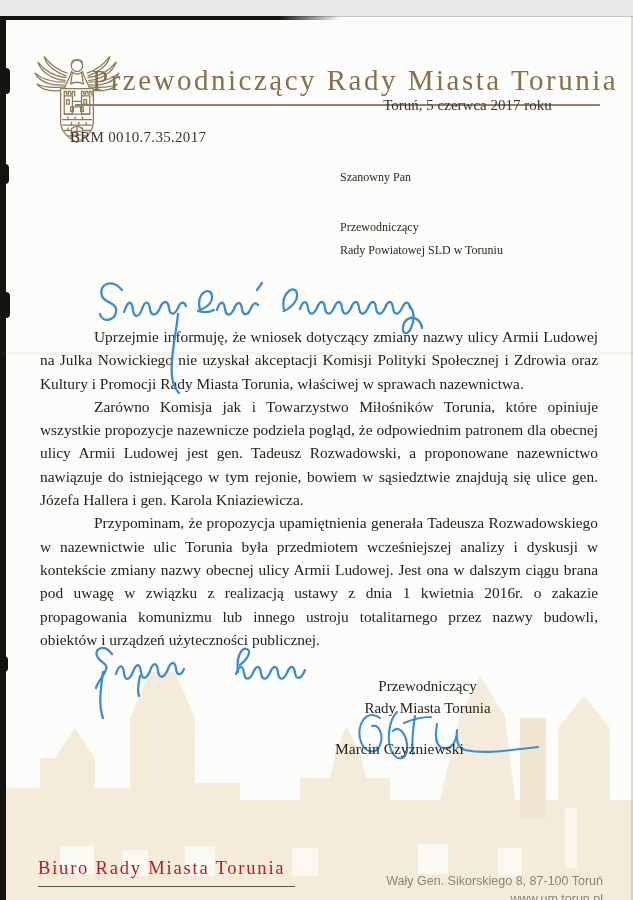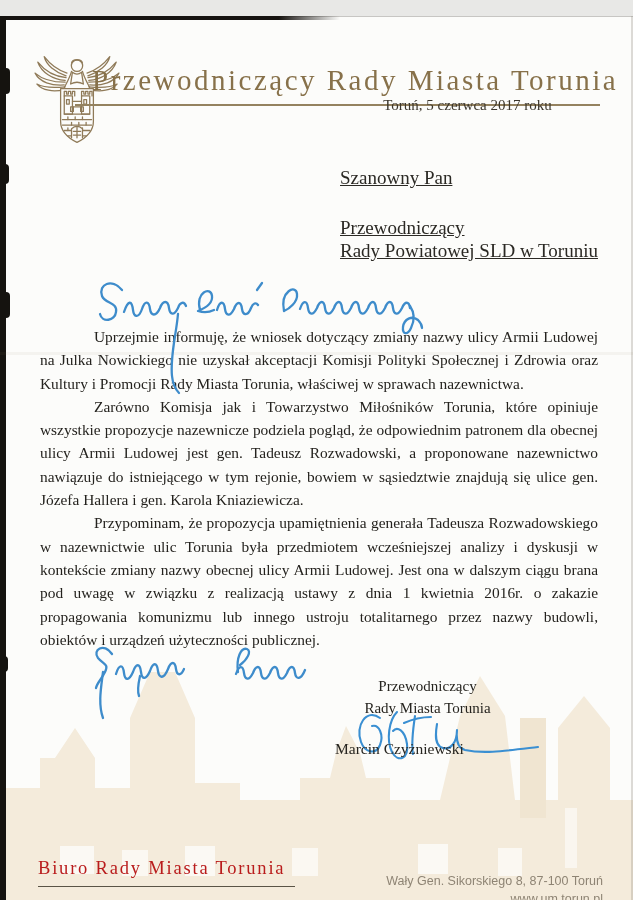--- a/index.html
+++ b/index.html
@@ -25,21 +25,21 @@
   .logo{position:absolute;left:28px;top:38px;width:98px;height:102px;}
   .title{
     position:absolute;left:92px;top:48px;width:520px;
     font-size:29px;letter-spacing:2.5px;color:#87714a;white-space:nowrap;
   }
   .title-rule{position:absolute;left:75px;top:88px;width:525px;height:2px;background:#94825f;}
   .date-line{position:absolute;left:340px;top:81px;width:255px;text-align:center;
     font-size:15px;color:#3b362c;}
   .ref-number{position:absolute;left:70px;top:113px;font-size:15px;color:#3b362c;letter-spacing:.3px;}
   
-  .recipient{position:absolute;left:340px;top:150px;font-size:19px;color:#2b2924;text-decoration:underline;}
+  .recipient{position:absolute;left:340px;top:150px;font-size:12px;color:#2b2924;}
   .recipient p{margin:0;line-height:23px;}
   .recipient .salutation{margin-bottom:27px;}
   
   .body-text{
     position:absolute;left:40px;top:309px;width:558px;
     font-size:15.4px;line-height:23.3px;text-align:justify;color:#24221e;
   }
   .body-text p{margin:0;text-indent:54px;}
   
   .hw{position:absolute;overflow:visible;}
@@ -129,20 +129,21 @@
       <path d="M40,69 v3 M48,69 v3 M56,69 v3 M44,75 v3 M52,75 v3 M60,75 v3 M40,81 v3 M56,81 v3"></path>
 
       <path d="M44,92 v-10 q6,-5 12,0 v10" fill="#fcfcfa"></path>
       <path d="M50,80 v12 M46,85 h3 M51,85 h3 M46,89 h3 M51,89 h3"></path>
     </g>
   </svg>
 
   <div class="title">Przewodniczący Rady Miasta Torunia</div>
   <div class="title-rule"></div>
   <div class="date-line">Toruń, 5 czerwca 2017 roku</div>
+  <div class="ref-number">BRM 0010.7.35.2017</div>
 
   <div class="recipient">
     <p class="salutation">Szanowny Pan</p>
     <p>Przewodniczący</p>
     <p>Rady Powiatowej SLD w Toruniu</p>
   </div>
 
   <div class="body-text">
     <p>Uprzejmie informuję, że wniosek dotyczący zmiany nazwy ulicy Armii Ludowej na Julka Nowickiego nie uzyskał akceptacji Komisji Polityki Społecznej i Zdrowia oraz Kultury i Promocji Rady Miasta Torunia, właściwej w sprawach nazewnictwa.</p>
     <p>Zarówno Komisja jak i Towarzystwo Miłośników Torunia, które opiniuje wszystkie propozycje nazewnicze podziela pogląd, że odpowiednim patronem dla obecnej ulicy Armii Ludowej jest gen. Tadeusz Rozwadowski, a proponowane nazewnictwo nawiązuje do istniejącego w tym rejonie, bowiem w sąsiedztwie znajdują się ulice gen. Józefa Hallera i gen. Karola Kniaziewicza.</p>

